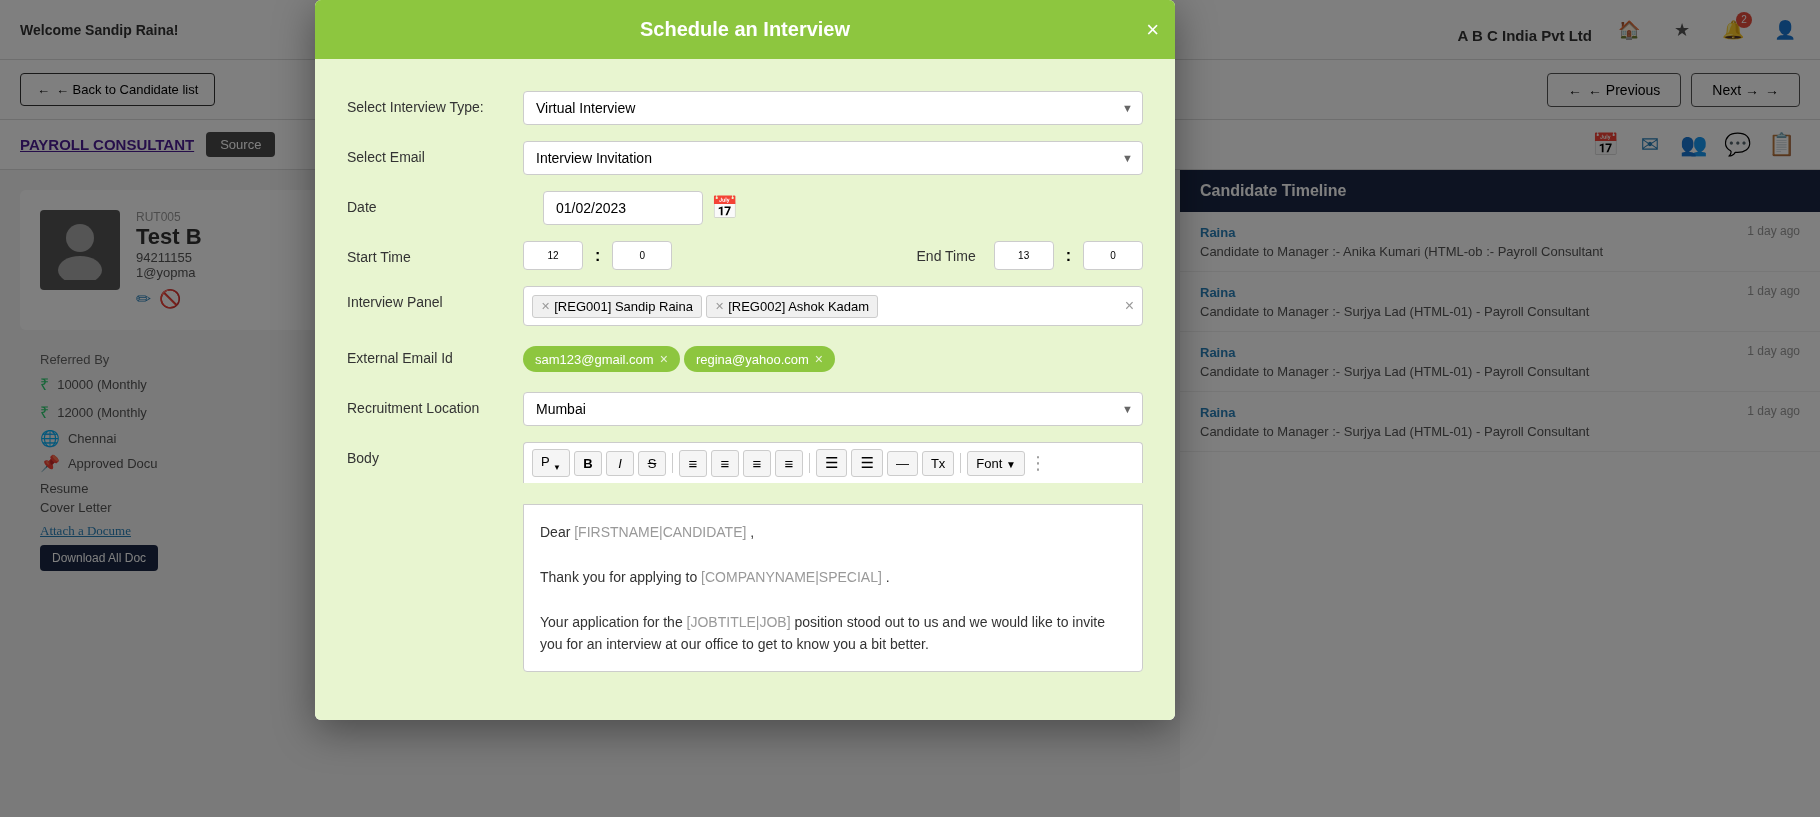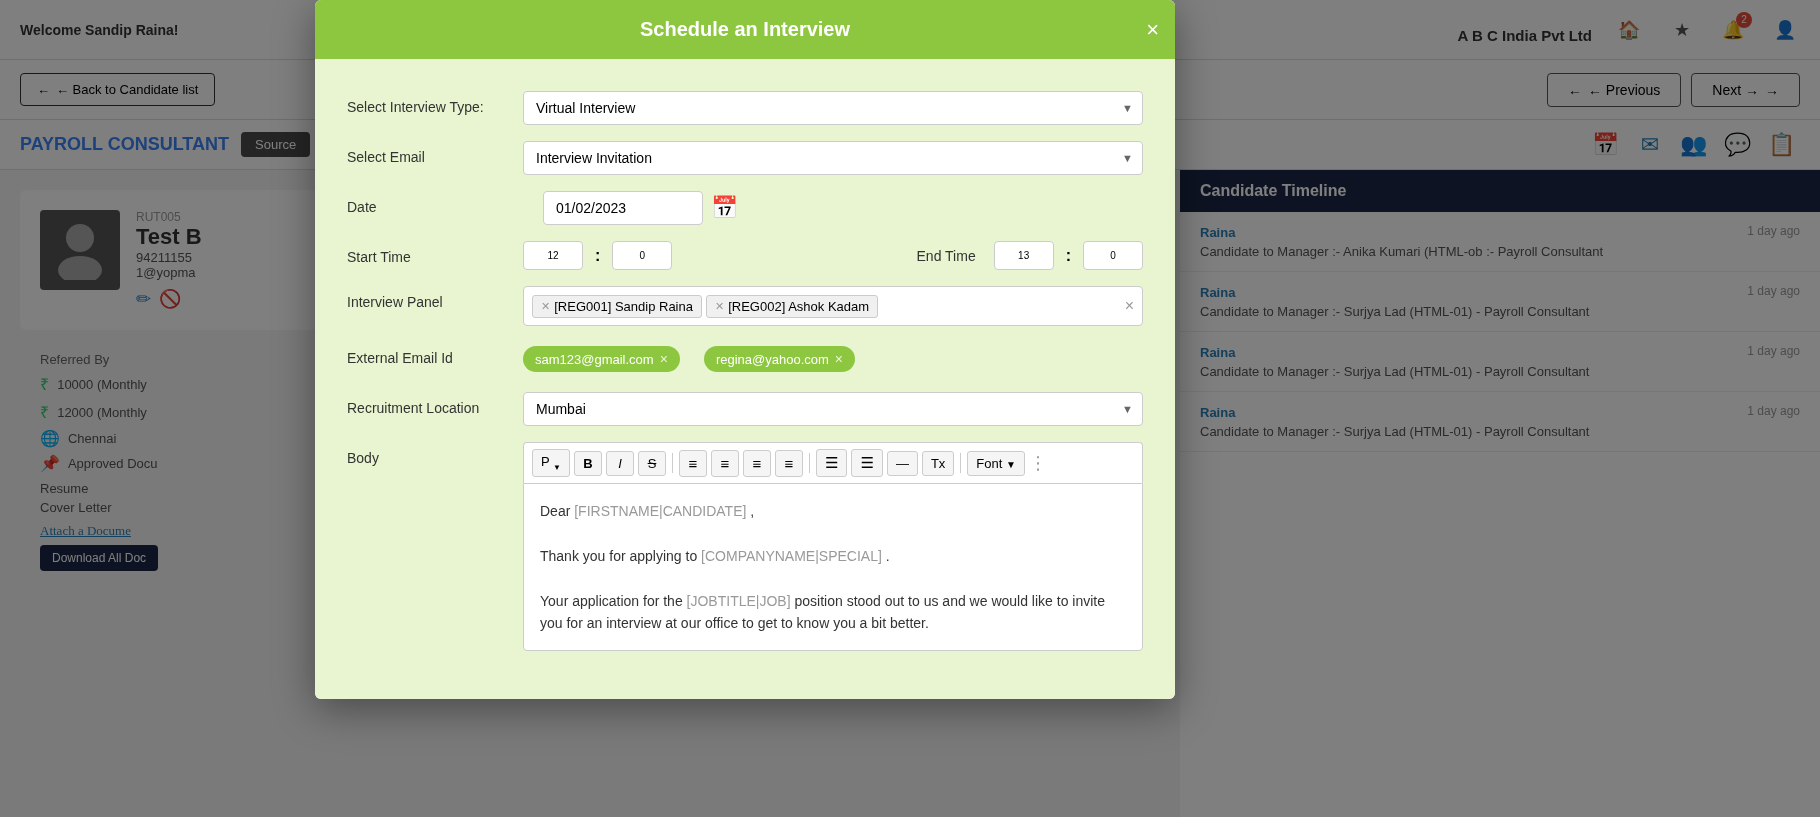--- a/index.html
+++ b/index.html
@@ -121,24 +121,25 @@
       top: 120px; left: 0; right: 0;
       height: 50px;
       background: #fff;
       display: flex;
       align-items: center;
       padding: 0 20px;
       border-bottom: 1px solid #ddd;
       z-index: 1;
     }
     .candidate-title {
-      font-size: 18px;
+      font-size: 15px;
       font-weight: bold;
-      color: #3b82f6;
+      color: #4c1d95;
       text-transform: uppercase;
+      text-decoration: underline;
     }
     .source-btn {
       margin-left: 16px;
       background: #4a4a4a;
       color: #fff;
       padding: 5px 14px;
       border-radius: 4px;
       font-size: 13px;
     }
     .toolbar-icons {
@@ -436,20 +437,21 @@
     }
     .body-content {
       background: #fff;
       border: 1px solid #ccc;
       border-radius: 0 0 4px 4px;
       padding: 16px;
       min-height: 130px;
       font-size: 14px;
       color: #333;
       line-height: 1.6;
+      margin-top: 21px;
     }
 
     
     .cand-info {
       flex: 1;
     }
     .cand-id {
       color: #999;
       font-size: 12px;
     }
@@ -684,21 +686,21 @@
         <span class="tag">
           <span style="color:#999; font-size:11px; cursor:pointer;">✕</span>
           <span>[REG002] Ashok Kadam</span>
         </span>
         <span class="tags-clear">×</span>
       </div>
     </div>
 
     <div class="form-row">
       <label class="form-label">External Email Id</label>
-      <div style="flex:1; background:#e8f5d0; padding:4px 0; display:flex; gap:24px; flex-wrap:wrap; align-items:center;">
+      <div style="flex:1; background:#e8f5d0; padding:4px 0; display:flex; gap:4px; flex-wrap:wrap; align-items:center;">
         <span class="email-tag">
           <span>sam123@gmail.com</span>
           <span class="tag-close">×</span>
         </span>
         <span class="email-tag">
           <span>regina@yahoo.com</span>
           <span class="tag-close">×</span>
         </span>
       </div>
     </div>

